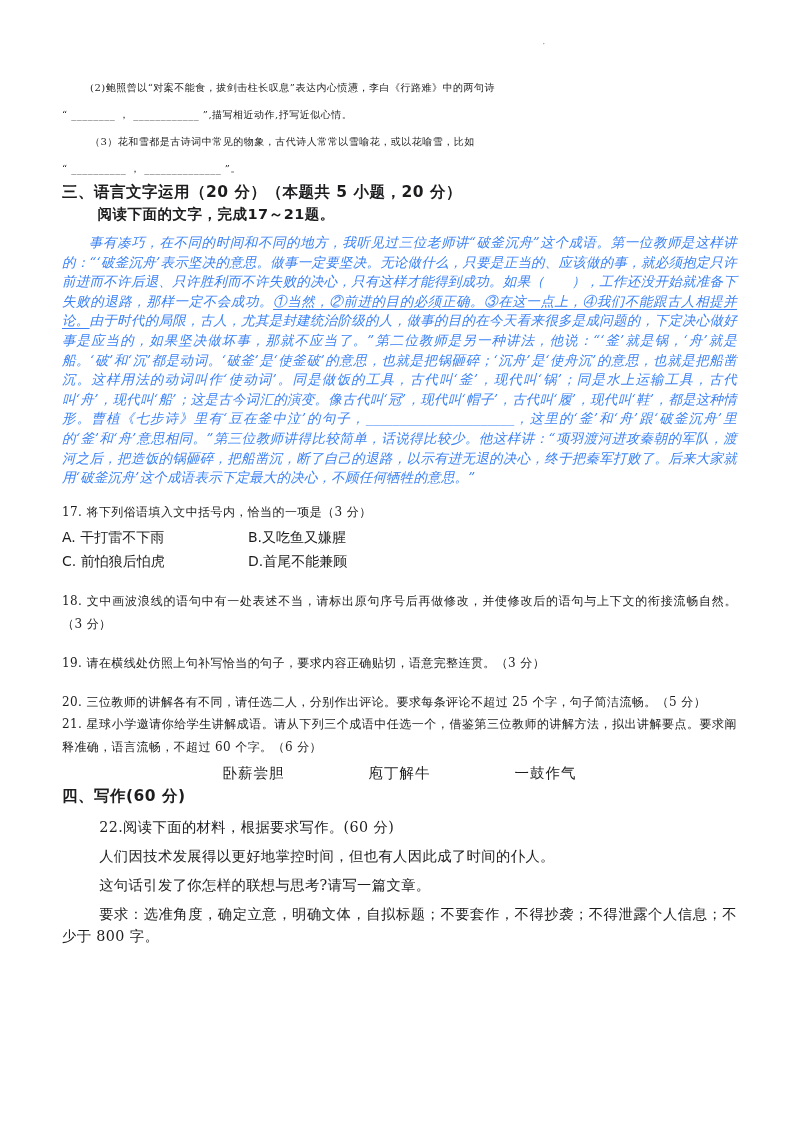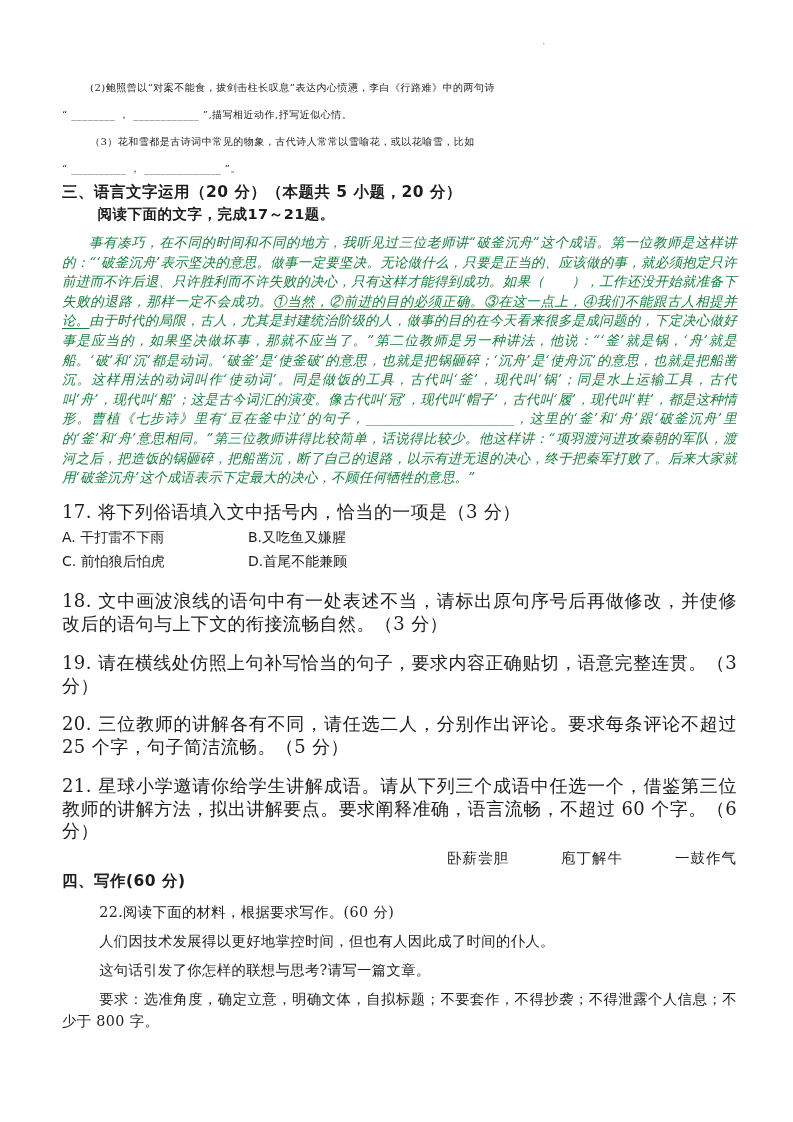--- a/index.html
+++ b/index.html
@@ -48,53 +48,53 @@
   }
   
   .passage {
     margin-top: 8px;
     font-size: 13.5px;
     line-height: 19.6px;
     text-align: justify;
     text-indent: 2em;
     font-style: italic;          
     letter-spacing: 0.2px;
-    color: #15803d;
+    color: #3b82f6;
   }
   .passage .wavy {
     text-decoration: underline;
     text-underline-offset: 3px;
     text-decoration-thickness: 1px;
   }
   .passage .blank { letter-spacing: 0; }
   
   .q {
-    font-size: 18px;
+    font-size: 12px;
     line-height: 22.5px;
     letter-spacing: 0.4px;
     text-align: justify;
   }
   .q17 { margin-top: 13px; }
   .q17-options {
     display: grid;
     grid-template-columns: 186px auto;
     width: 420px;
     margin-top: 3px;
     font-family: "DejaVu Sans", "Liberation Sans", sans-serif;
     font-size: 14px;
     line-height: 23.5px;
   }
   .q18 { margin-top: 17px; }
   .q19 { margin-top: 17px; }
   .q20 { margin-top: 16px; }
-  .q21 { margin-top: 17px; }
+  .q21 { }
   .idioms {
     display: flex;
-    justify-content: flex-end;
-    gap: 52px;
+    justify-content: center;
+    gap: 84px;
     margin-top: 4px;
     font-size: 14.5px;
     line-height: 22px;
     letter-spacing: 1px;
   }
   .sec-title-4 { margin-top: 2px; }
   .p22 {
     font-size: 14.3px;
     line-height: 22px;
     text-indent: 2.6em;

